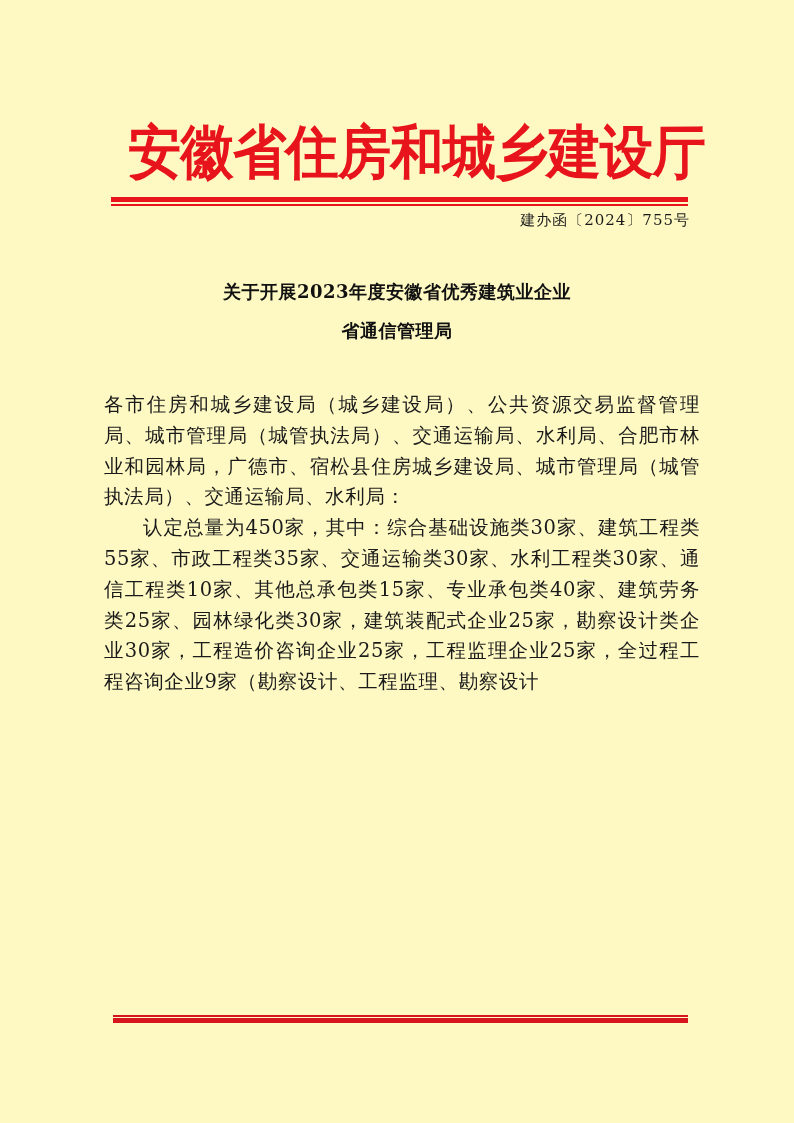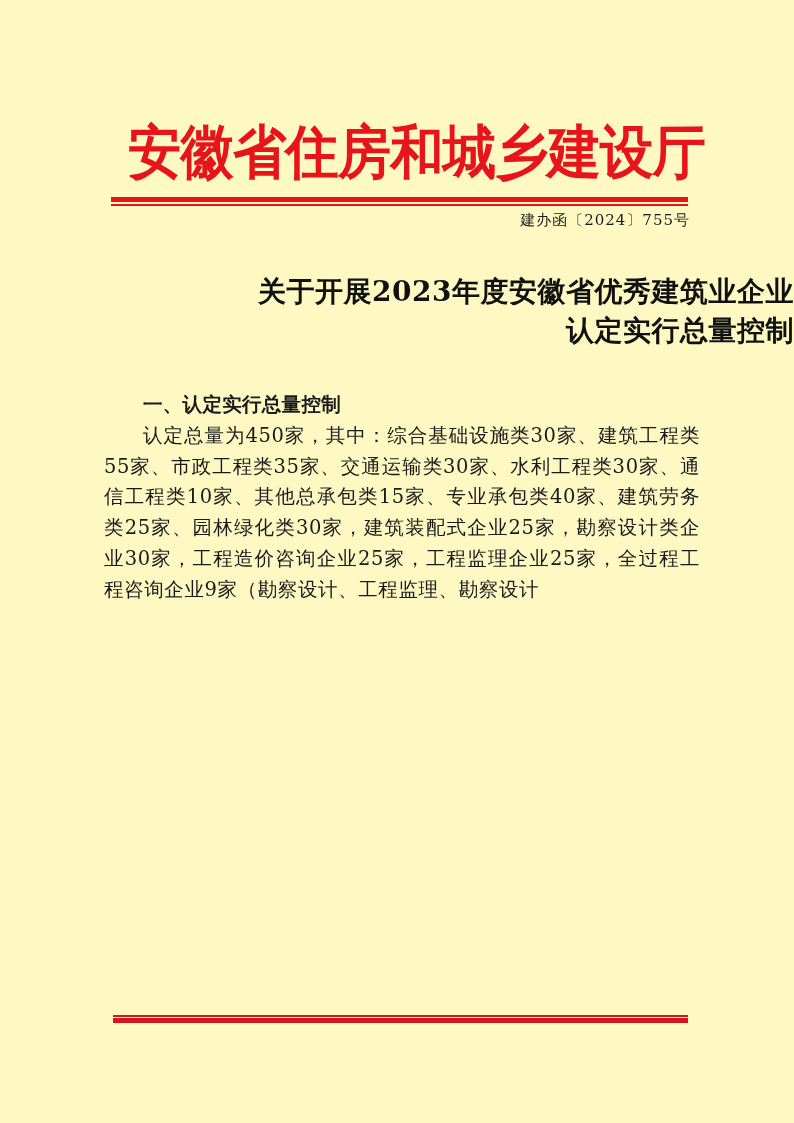--- a/index.html
+++ b/index.html
@@ -11,23 +11,23 @@
               color: #e8141c; font-family: "DejaVu Serif", "Liberation Serif", serif;
               font-weight: bold; font-size: 58px; line-height: 80px; letter-spacing: -1px;
               white-space: nowrap; transform: scaleX(0.92); transform-origin: left center; }
 
   .rule-top-thick { position: absolute; left: 111px; top: 197px; width: 577px; height: 5px; background: #e8141c; }
   .rule-top-thin  { position: absolute; left: 111px; top: 204px; width: 577px; height: 1.5px; background: #e8141c; }
 
   .doc-number { position: absolute; right: 104px; top: 206px; font-size: 15px; line-height: 28px;
                 font-family: "DejaVu Serif", "Liberation Serif", serif; letter-spacing: 1px; color: #1a1a1a; }
 
-  .title { position: absolute; left: 0; width: 794px; text-align: right;
+  .title { position: absolute; left: 0; width: 794px; text-align: center;
            font-family: "DejaVu Serif", "Liberation Serif", serif; font-weight: bold;
-           font-size: 28px; color: #111; letter-spacing: 0.5px; }
+           font-size: 18px; color: #111; letter-spacing: 0.5px; }
   .title.l1 { top: 274px; line-height: 36px; }
   .title.l2 { top: 313px; line-height: 36px; }
 
   .body { position: absolute; left: 104px; top: 390px; width: 596px;
           font-family: "DejaVu Serif", "Liberation Serif", serif; font-size: 19.5px;
           line-height: 30.8px; color: #1a1a1a; text-align: justify; letter-spacing: 0.6px; }
   .body p { margin: 0; }
   .body .indent { text-indent: 2em; }
   .body .heading { text-indent: 2em; font-family: "DejaVu Sans", "Liberation Sans", sans-serif;
                    font-weight: bold; letter-spacing: 0.3px; }
@@ -38,22 +38,22 @@
 </head>
 <body>
 
 <div class="page">
   <div class="masthead">安徽省住房和城乡建设厅</div>
   <div class="rule-top-thick"></div>
   <div class="rule-top-thin"></div>
   <div class="doc-number">建办函〔2024〕755号</div>
 
   <div class="title l1">关于开展2023年度安徽省优秀建筑业企业</div>
-  <div class="title l2">认定实行总量控制</div>
+  <div class="title l2">省通信管理局</div>
 
   <div class="body">
-    <p class="heading">一、认定实行总量控制</p>
+    <p>各市住房和城乡建设局（城乡建设局）、公共资源交易监督管理局、城市管理局（城管执法局）、交通运输局、水利局、合肥市林业和园林局，广德市、宿松县住房城乡建设局、城市管理局（城管执法局）、交通运输局、水利局：</p>
     <p class="indent">认定总量为450家，其中：综合基础设施类30家、建筑工程类55家、市政工程类35家、交通运输类30家、水利工程类30家、通信工程类10家、其他总承包类15家、专业承包类40家、建筑劳务类25家、园林绿化类30家，建筑装配式企业25家，勘察设计类企业30家，工程造价咨询企业25家，工程监理企业25家，全过程工程咨询企业9家（勘察设计、工程监理、勘察设计</p>
   </div>
 
   <div class="rule-bot-thin"></div>
   <div class="rule-bot-thick"></div>
 </div>
 
 </body></html>

